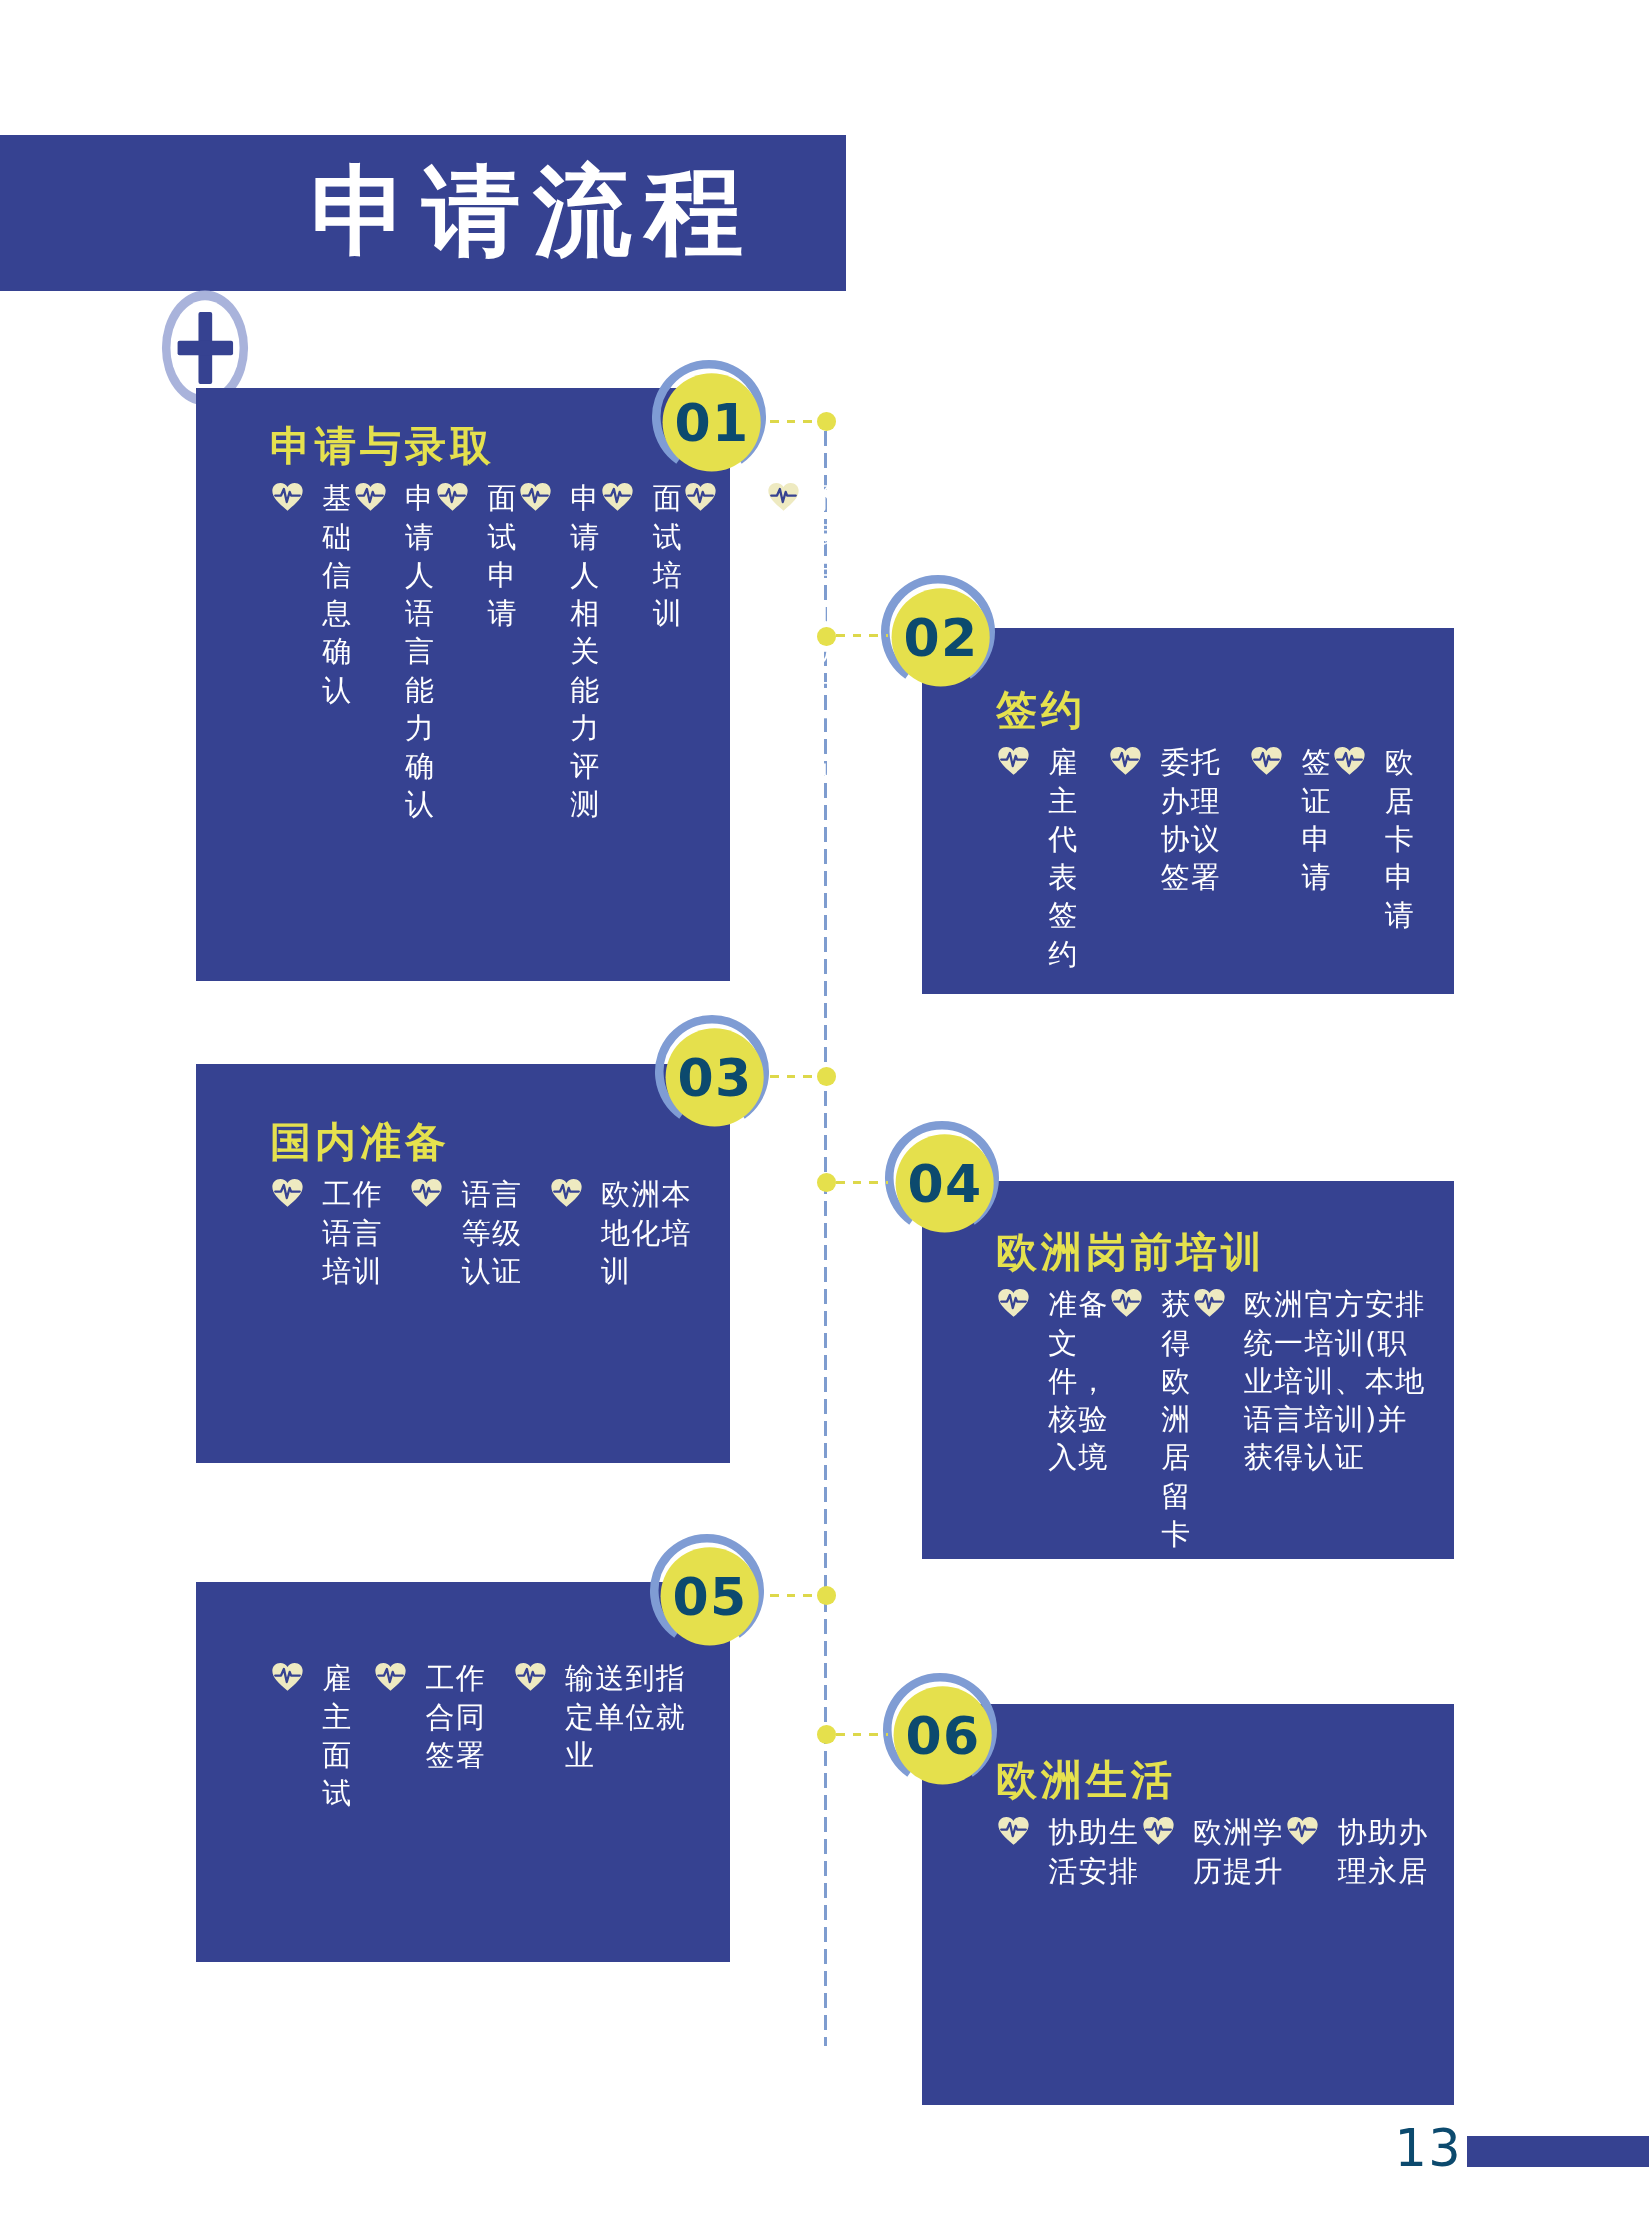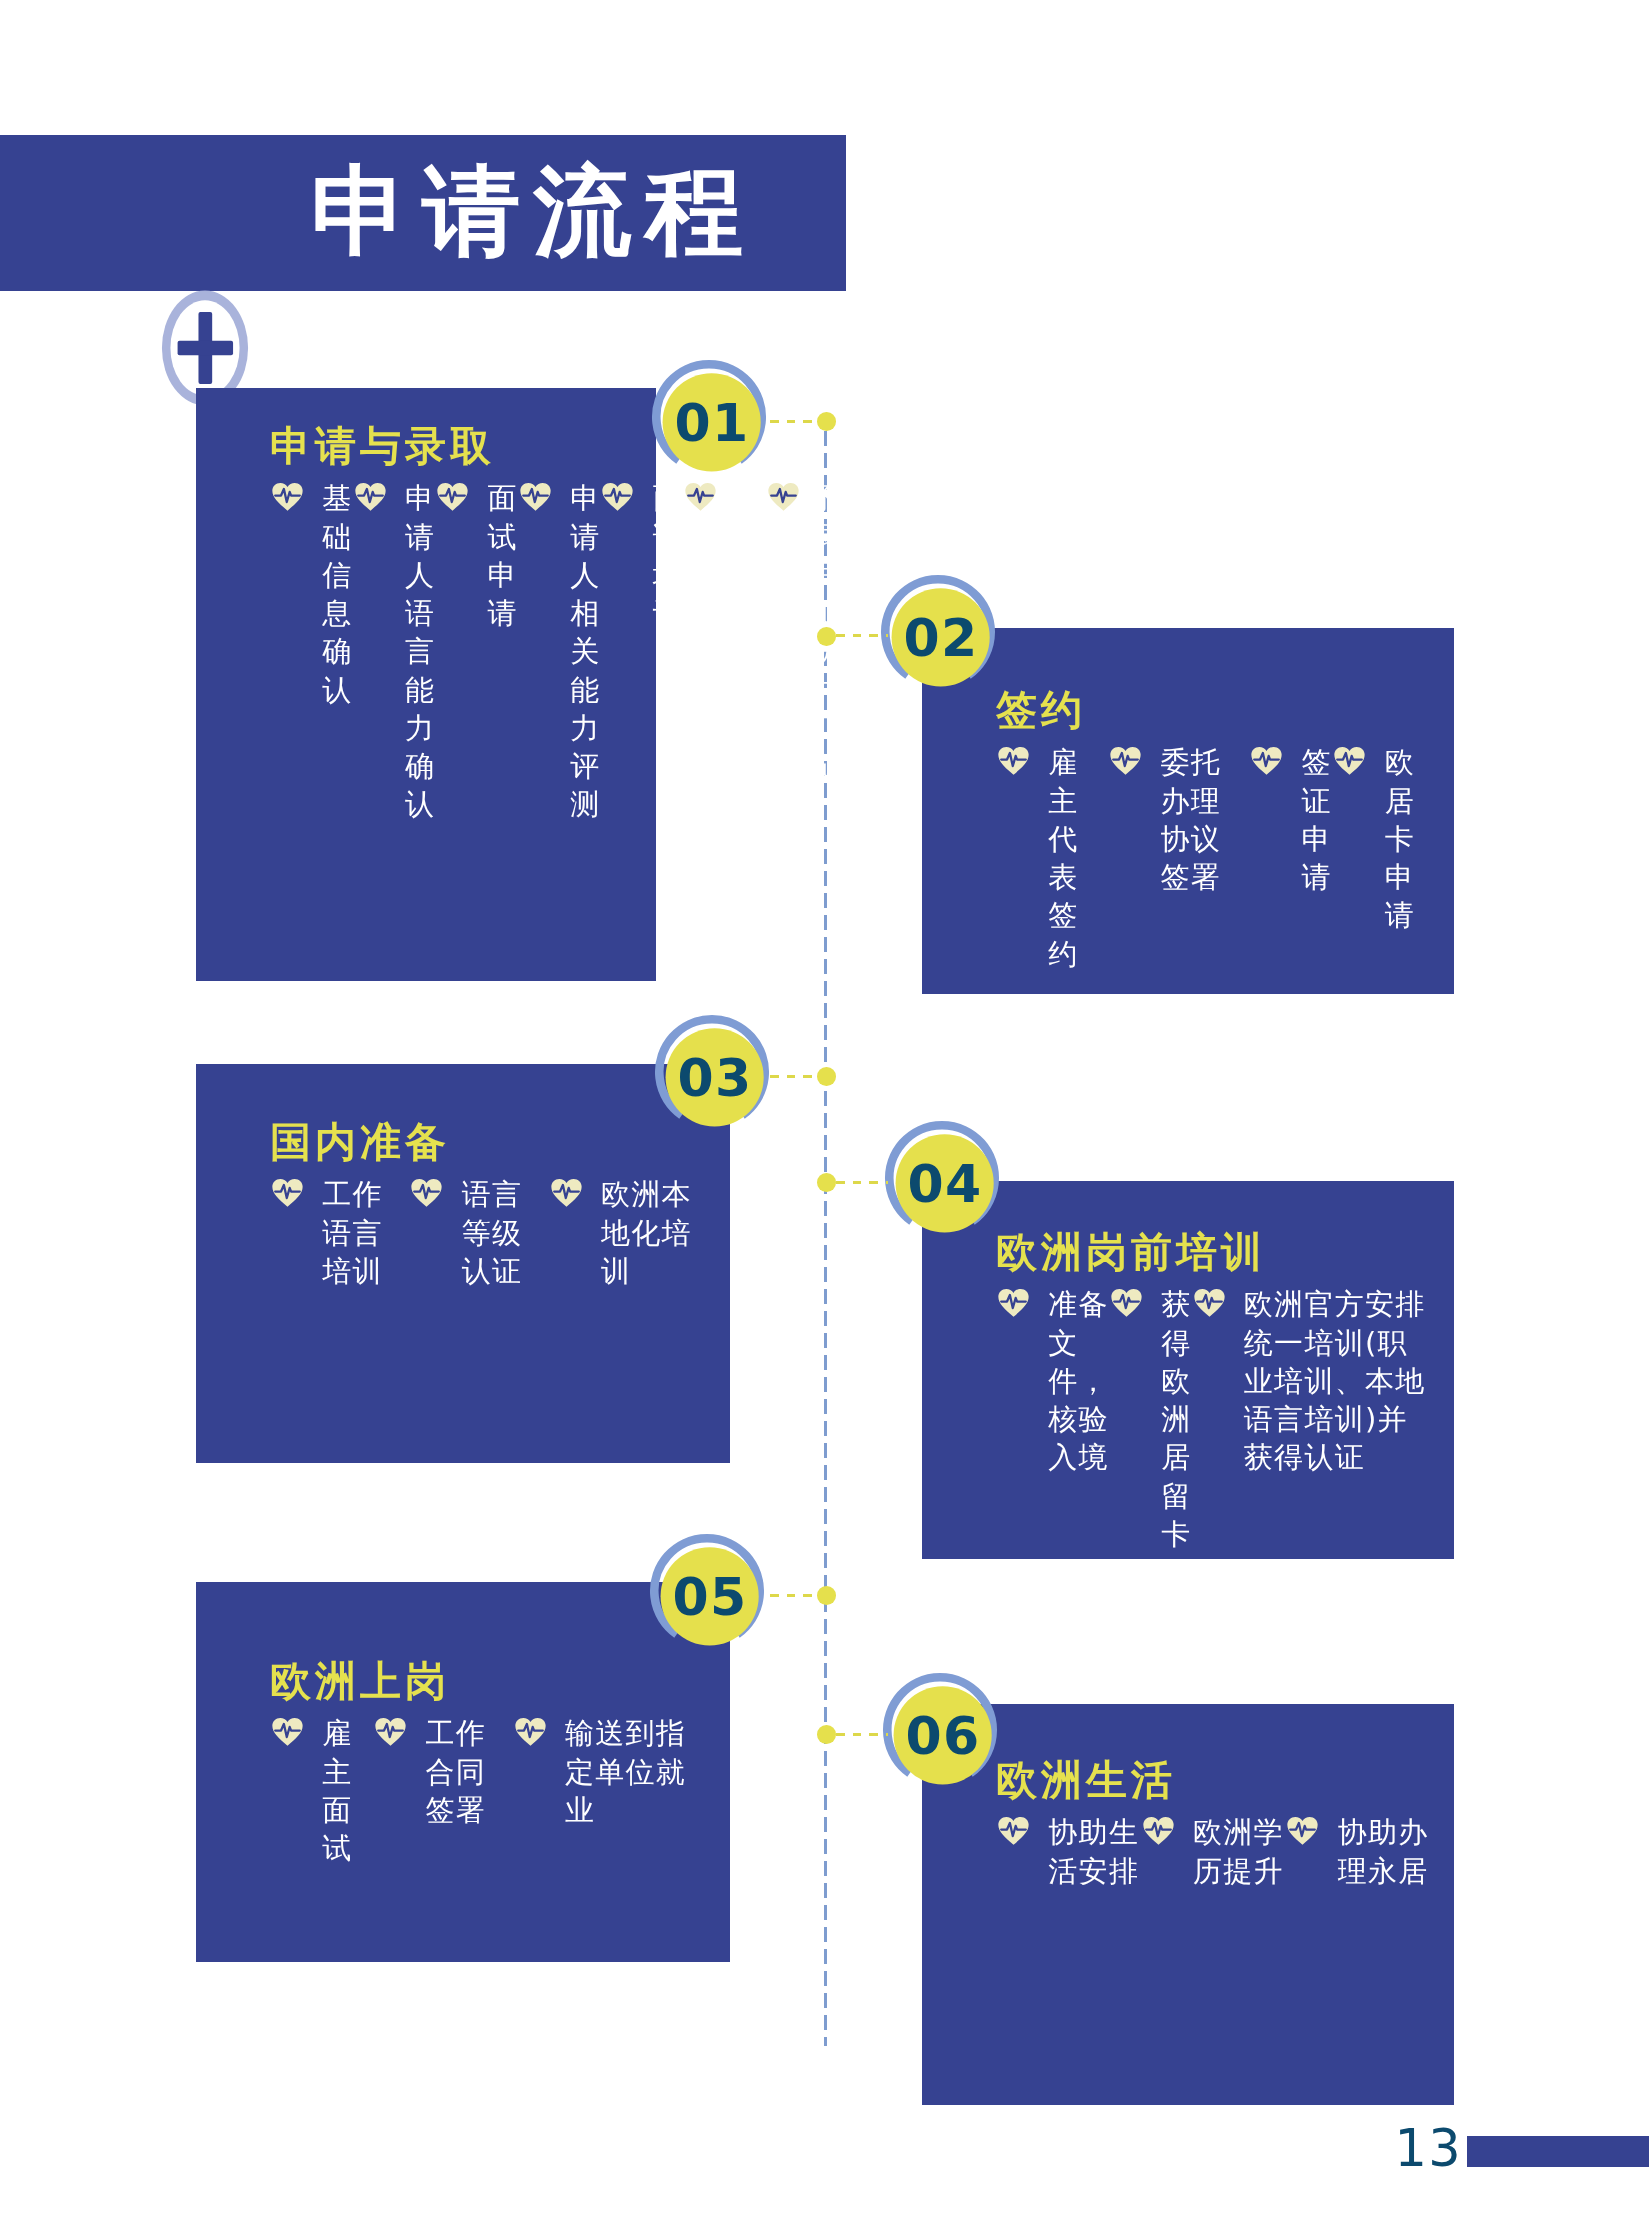--- a/index.html
+++ b/index.html
@@ -34,21 +34,21 @@
   }
   .connector{
     position:absolute;height:2.7px;z-index:4;
     background:repeating-linear-gradient(90deg,#ddd84a 0px,#ddd84a 8.6px,transparent 8.6px,transparent 16.6px);
   }
   
   .panel{
     position:absolute;background:#364291;z-index:2;
     display:flex;flex-direction:column;box-sizing:border-box;
   }
-  .p1{left:196px;top:388px;width:460px;height:593px;padding-top:31px;}
+  .p1{left:196px;top:388px;width:534px;height:593px;padding-top:31px;}
   .p2{left:922px;top:628px;width:532px;height:366px;padding-top:55px;}
   .p3{left:196px;top:1064px;width:534px;height:399px;padding-top:51px;}
   .p4{left:922px;top:1181px;width:532px;height:378px;padding-top:44px;}
   .p5{left:196px;top:1582px;width:534px;height:380px;padding-top:72px;}
   .p6{left:922px;top:1704px;width:532px;height:401px;padding-top:49px;}
   .panel-title{
     color:#e5e14e;font-size:41px;font-weight:bold;letter-spacing:4px;
     margin-left:74px;flex:none;
   }
   .items{
@@ -240,21 +240,20 @@
     <div class="item">
         <svg class="bullet" viewBox="0 0 52 48" width="35" height="32">
           <use href="#heart-pulse"></use>
         </svg>
         <span>欧洲官方安排统一培训(职业培训、本地语言培训)并获得认证</span>
       </div>
   </div>
 </div>
 
 <div class="panel p5">
-  <div class="panel-title">欧洲上岗</div>
   <div class="items">
     <div class="item">
         <svg class="bullet" viewBox="0 0 52 48" width="35" height="32">
           <use href="#heart-pulse"></use>
         </svg>
         <span>雇主面试</span>
       </div>
     <div class="item">
         <svg class="bullet" viewBox="0 0 52 48" width="35" height="32">
           <use href="#heart-pulse"></use>

